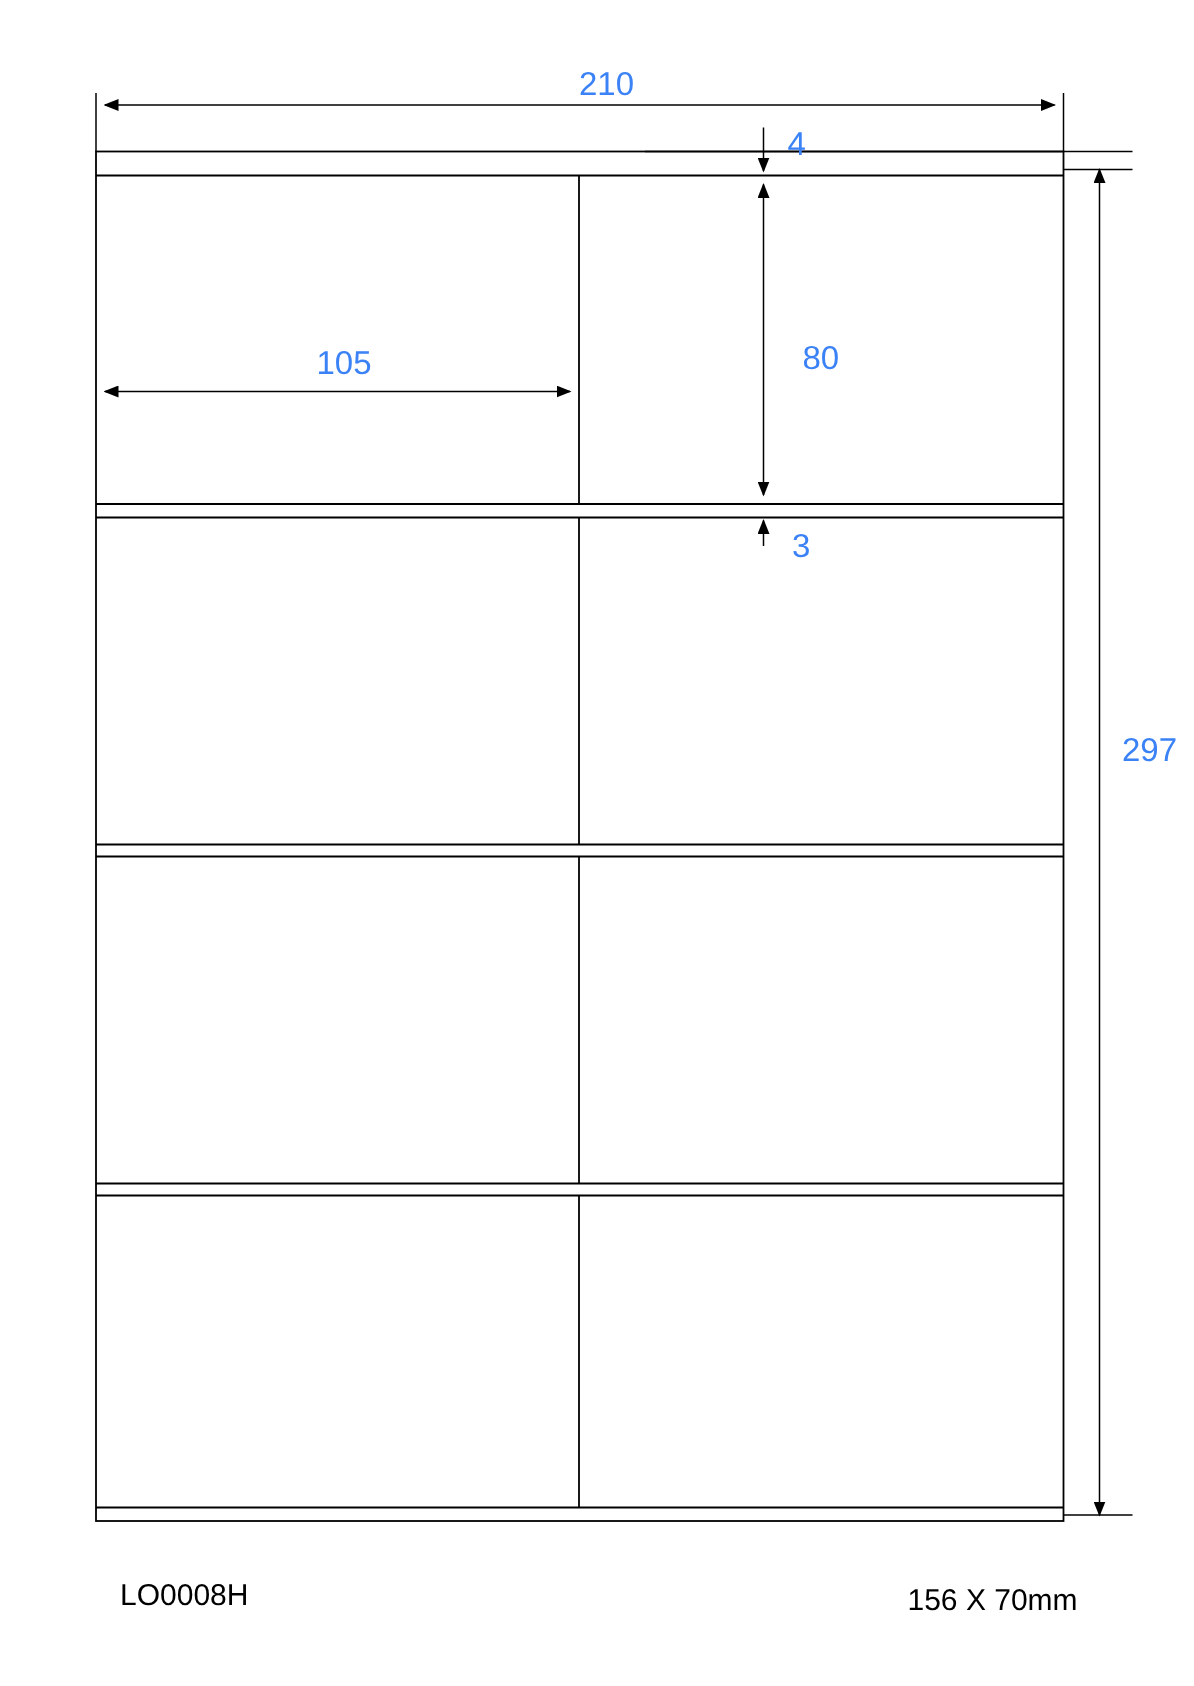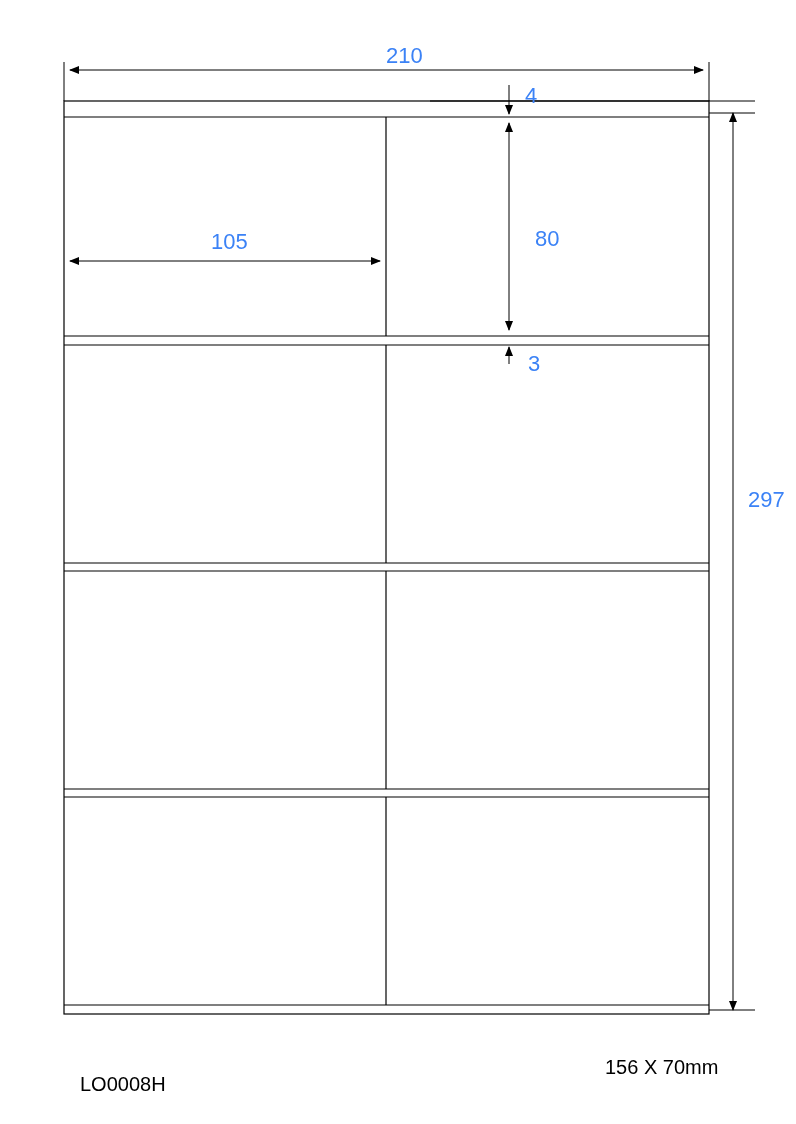--- a/index.html
+++ b/index.html
@@ -42,21 +42,21 @@
     font-family: "Liberation Sans", sans-serif;
     color: #000;
     white-space: nowrap;
   }
   .lbl-210  { left: 386px; top: 43px; }
   .lbl-4    { left: 525px; top: 83px; }
   .lbl-105  { left: 211px; top: 229px; }
   .lbl-70   { left: 535px; top: 226px; }
   .lbl-3    { left: 528px; top: 351px; }
   .lbl-297  { left: 748px; top: 487px; }
-  .lbl-code { left: 80px;  top: 1053px; margin-top: 20px; }
+  .lbl-code { left: 80px;  top: 1053px; }
   .lbl-size { left: 605px; top: 1056px; }
 </style>
 </head>
 <body>
 
 <div id="stage">
 
   <svg class="diagram" viewBox="0 0 796 1124">
     <defs>
       <marker id="arrA" markerWidth="10" markerHeight="8" refX="9" refY="4" orient="auto" markerUnits="userSpaceOnUse">

